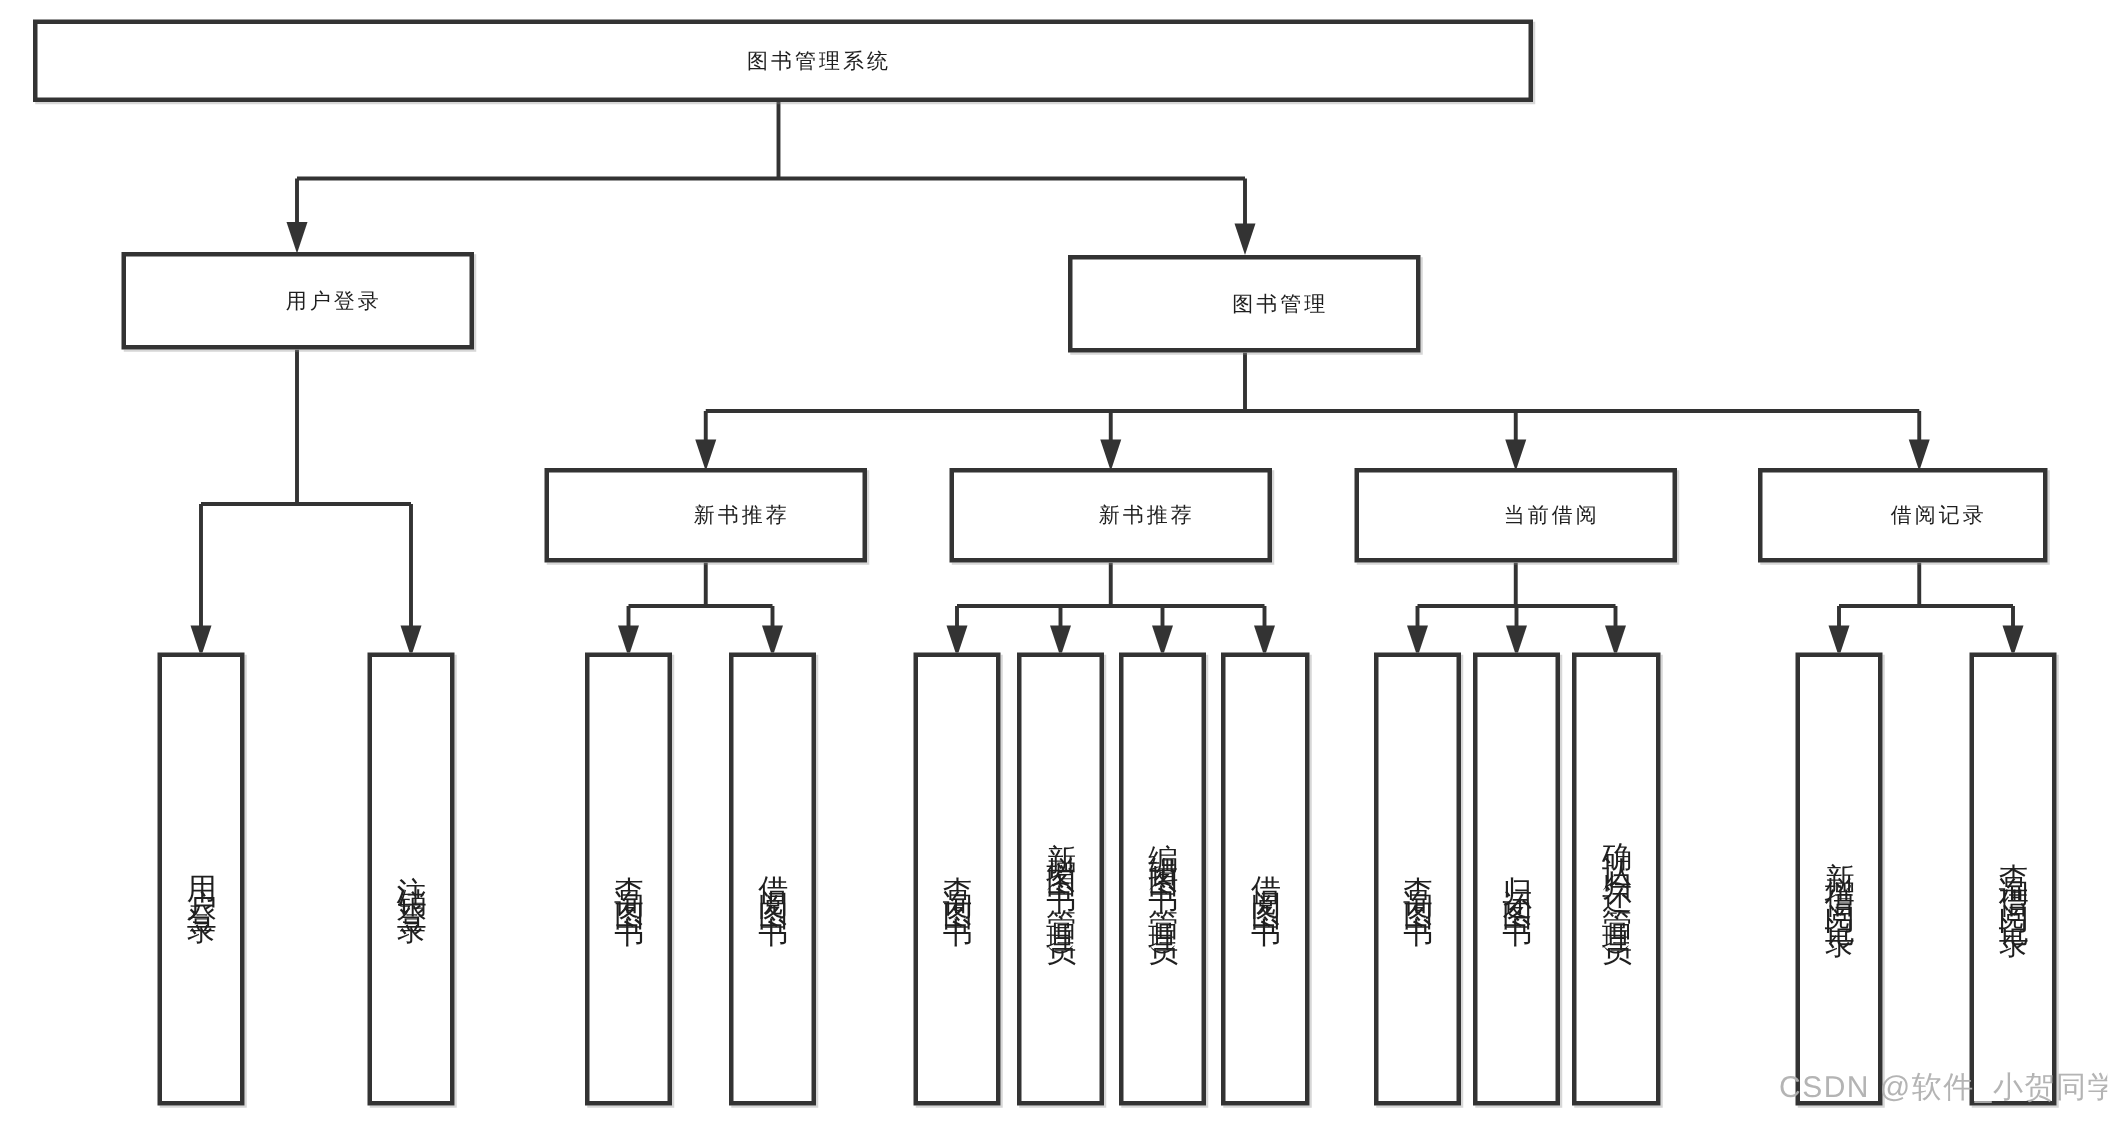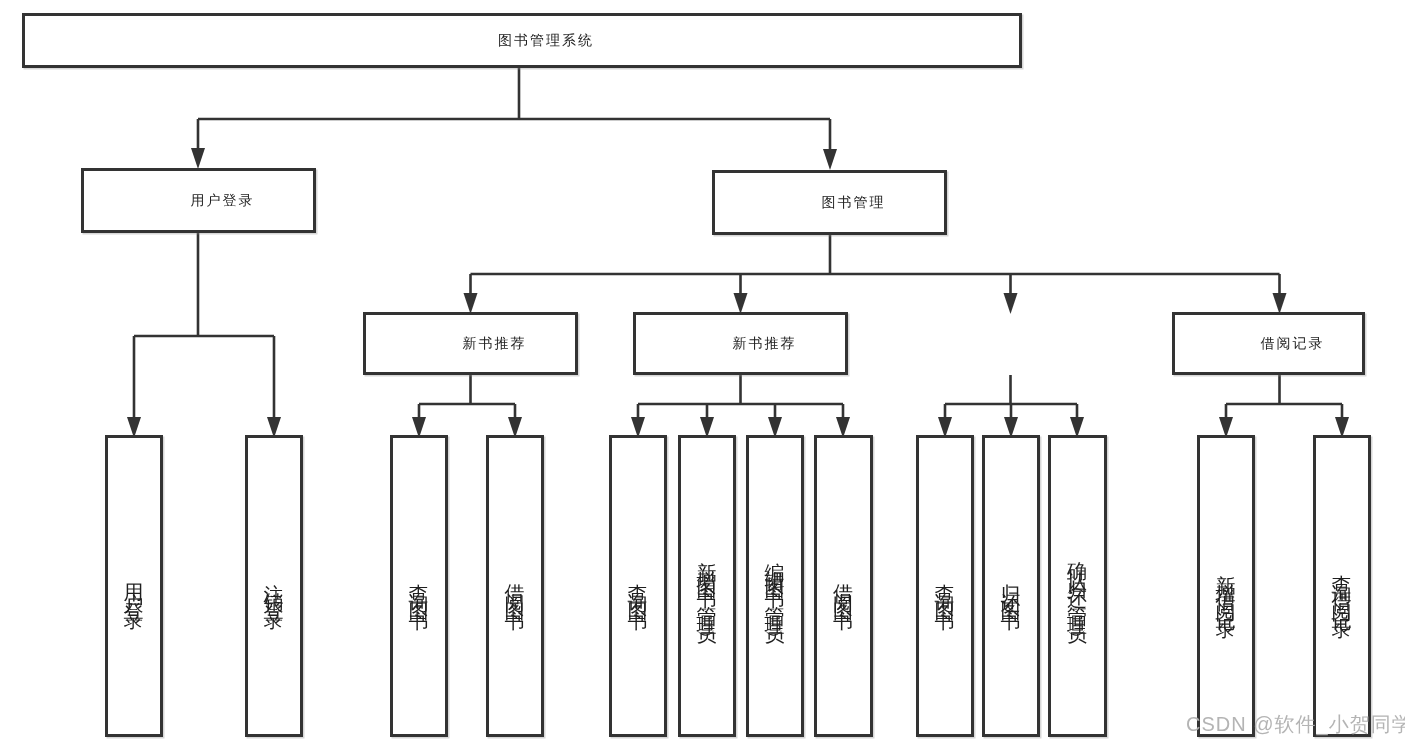--- a/index.html
+++ b/index.html
@@ -80,20 +80,23 @@
   <div class="box hbox" style="left:712px;top:170px;width:235px;height:65px;">
     <span>图书管理</span>
   </div>
 
   <div class="box hbox" style="left:363px;top:312px;width:215px;height:63px;">
     <span>新书推荐</span>
   </div>
   <div class="box hbox" style="left:633px;top:312px;width:215px;height:63px;">
     <span>新书推荐</span>
   </div>
+  <div class="box hbox" style="left:903px;top:312px;width:215px;height:63px;">
+    <span>当前借阅</span>
+  </div>
   <div class="box hbox" style="left:1172px;top:312px;width:193px;height:63px;">
     <span>借阅记录</span>
   </div>
 
   <div class="box vbox" style="left:105px;top:435px;width:58px;height:302px;">
     <span>用户登录</span>
   </div>
   <div class="box vbox" style="left:245px;top:435px;width:58px;height:302px;">
     <span>注销登录</span>
   </div>

